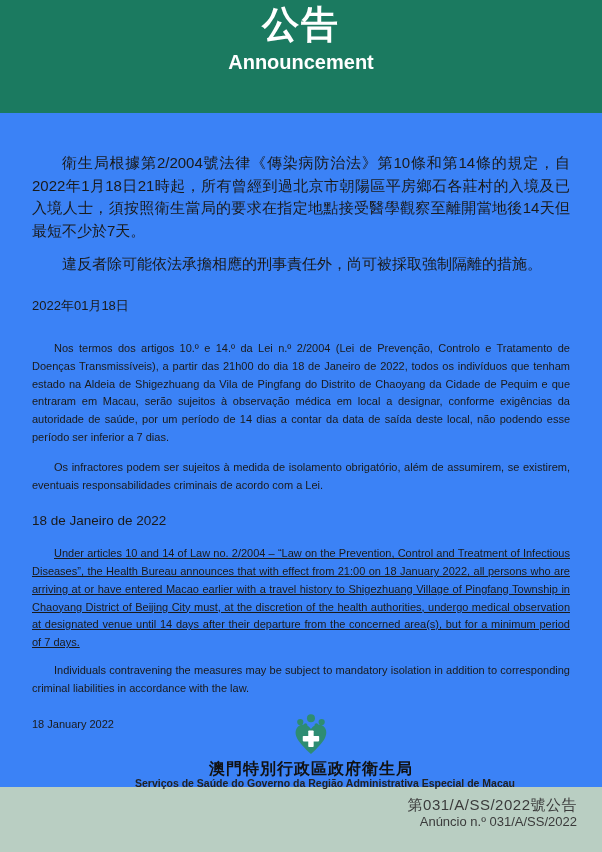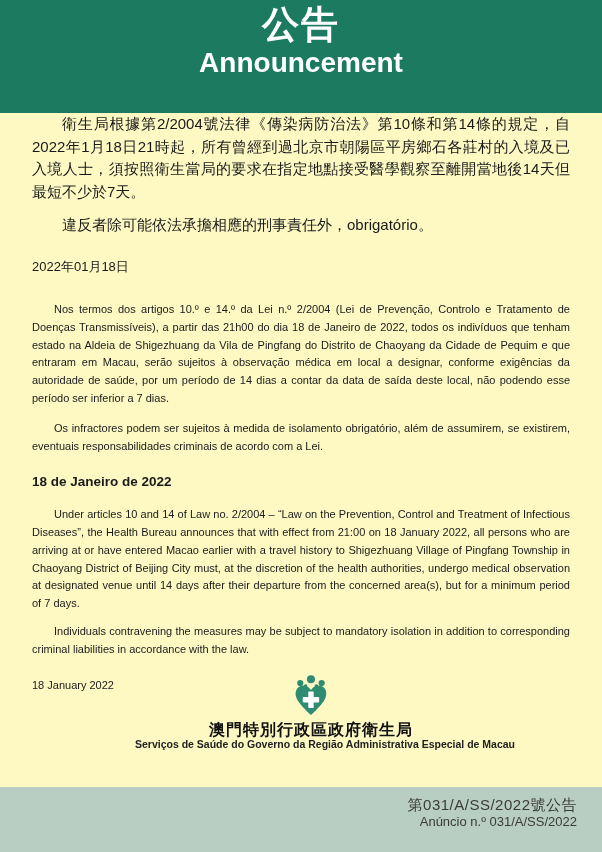--- a/index.html
+++ b/index.html
@@ -1,20 +1,20 @@
 <!DOCTYPE html>
 <html><head>
 <meta charset="utf-8">
 <style>
   * { margin: 0; padding: 0; box-sizing: border-box; }
   html, body { background: #888; }
   body { font-family: "Liberation Sans", "DejaVu Sans", sans-serif; }
   .page {
     width: 602px; height: 852px;
-    background: #fef9c3;
+    background: #3b82f6;
     margin: 0 auto;
     position: relative;
     overflow: hidden;
     display: flex;
     flex-direction: column;
   }
   
   .banner {
     background: #1B7A60;
     color: #ffffff;
@@ -28,21 +28,21 @@
     font-weight: bold;
     line-height: 44px;
     letter-spacing: 2px;
   }
   .banner .title-pt {
     font-size: 26px;
     font-weight: bold;
     line-height: 30px;
   }
   .banner .title-en {
-    font-size: 28px;
+    font-size: 20px;
     font-weight: bold;
     line-height: 31px;
   }
   
   .content {
     flex: 1 1 auto;
     padding: 0 32px;
     color: #1a1a1a;
   }
   .para {
@@ -51,27 +51,27 @@
   .zh {
     font-size: 15px;
     line-height: 22.5px;
   }
   .zh.para { text-indent: 2em; }
   .latin {
     font-size: 11px;
     line-height: 17.8px;
   }
   .latin.para { text-indent: 22px; }
-  .p-zh1 { }
+  .p-zh1 { margin-top: 39px; }
   .p-zh2 { margin-top: 11px; }
   .d-zh  { margin-top: 19px; font-size: 13px; }
   .p-pt1 { margin-top: 23px; }
   .p-pt2 { margin-top: 12px; }
-  .d-pt  { margin-top: 18px; font-size: 13.5px; font-weight: bold; }
-  .p-en1 { margin-top: 15px; }
+  .d-pt  { margin-top: 18px; font-size: 13.5px; }
+  .p-en1 { margin-top: 15px; text-decoration: underline; }
   .p-en2 { margin-top: 10px; }
   
   .sig-row {
     position: relative;
     margin-top: 16px;
     height: 70px;
   }
   .d-en {
     position: absolute;
     left: 0; top: 4px;
@@ -117,21 +117,21 @@
 <div class="page">
 
   <div class="banner">
     <div class="title-zh">公告</div>
     <div class="title-en">Announcement</div>
   </div>
 
   <div class="content">
 
     <p class="zh para p-zh1">衛生局根據第2/2004號法律《傳染病防治法》第10條和第14條的規定，自2022年1月18日21時起，所有曾經到過北京市朝陽區平房鄉石各莊村的入境及已入境人士，須按照衛生當局的要求在指定地點接受醫學觀察至離開當地後14天但最短不少於7天。</p>
-    <p class="zh para p-zh2">違反者除可能依法承擔相應的刑事責任外，obrigatório。</p>
+    <p class="zh para p-zh2">違反者除可能依法承擔相應的刑事責任外，尚可被採取強制隔離的措施。</p>
     <p class="zh d-zh">2022年01月18日</p>
 
     <p class="latin para p-pt1">Nos termos dos artigos 10.º e 14.º da Lei n.º 2/2004 (Lei de Prevenção, Controlo e Tratamento de Doenças Transmissíveis), a partir das 21h00 do dia 18 de Janeiro de 2022, todos os indivíduos que tenham estado na Aldeia de Shigezhuang da Vila de Pingfang do Distrito de Chaoyang da Cidade de Pequim e que entraram em Macau, serão sujeitos à observação médica em local a designar, conforme exigências da autoridade de saúde, por um período de 14 dias a contar da data de saída deste local, não podendo esse período ser inferior a 7 dias.</p>
     <p class="latin para p-pt2">Os infractores podem ser sujeitos à medida de isolamento obrigatório, além de assumirem, se existirem, eventuais responsabilidades criminais de acordo com a Lei.</p>
     <p class="latin d-pt">18 de Janeiro de 2022</p>
 
     <p class="latin para p-en1">Under articles 10 and 14 of Law no. 2/2004 – “Law on the Prevention, Control and Treatment of Infectious Diseases”, the Health Bureau announces that with effect from 21:00 on 18 January 2022, all persons who are arriving at or have entered Macao earlier with a travel history to Shigezhuang Village of Pingfang Township in Chaoyang District of Beijing City must, at the discretion of the health authorities, undergo medical observation at designated venue until 14 days after their departure from the concerned area(s), but for a minimum period of 7 days.</p>
     <p class="latin para p-en2">Individuals contravening the measures may be subject to mandatory isolation in addition to corresponding criminal liabilities in accordance with the law.</p>
 
     <div class="sig-row">

